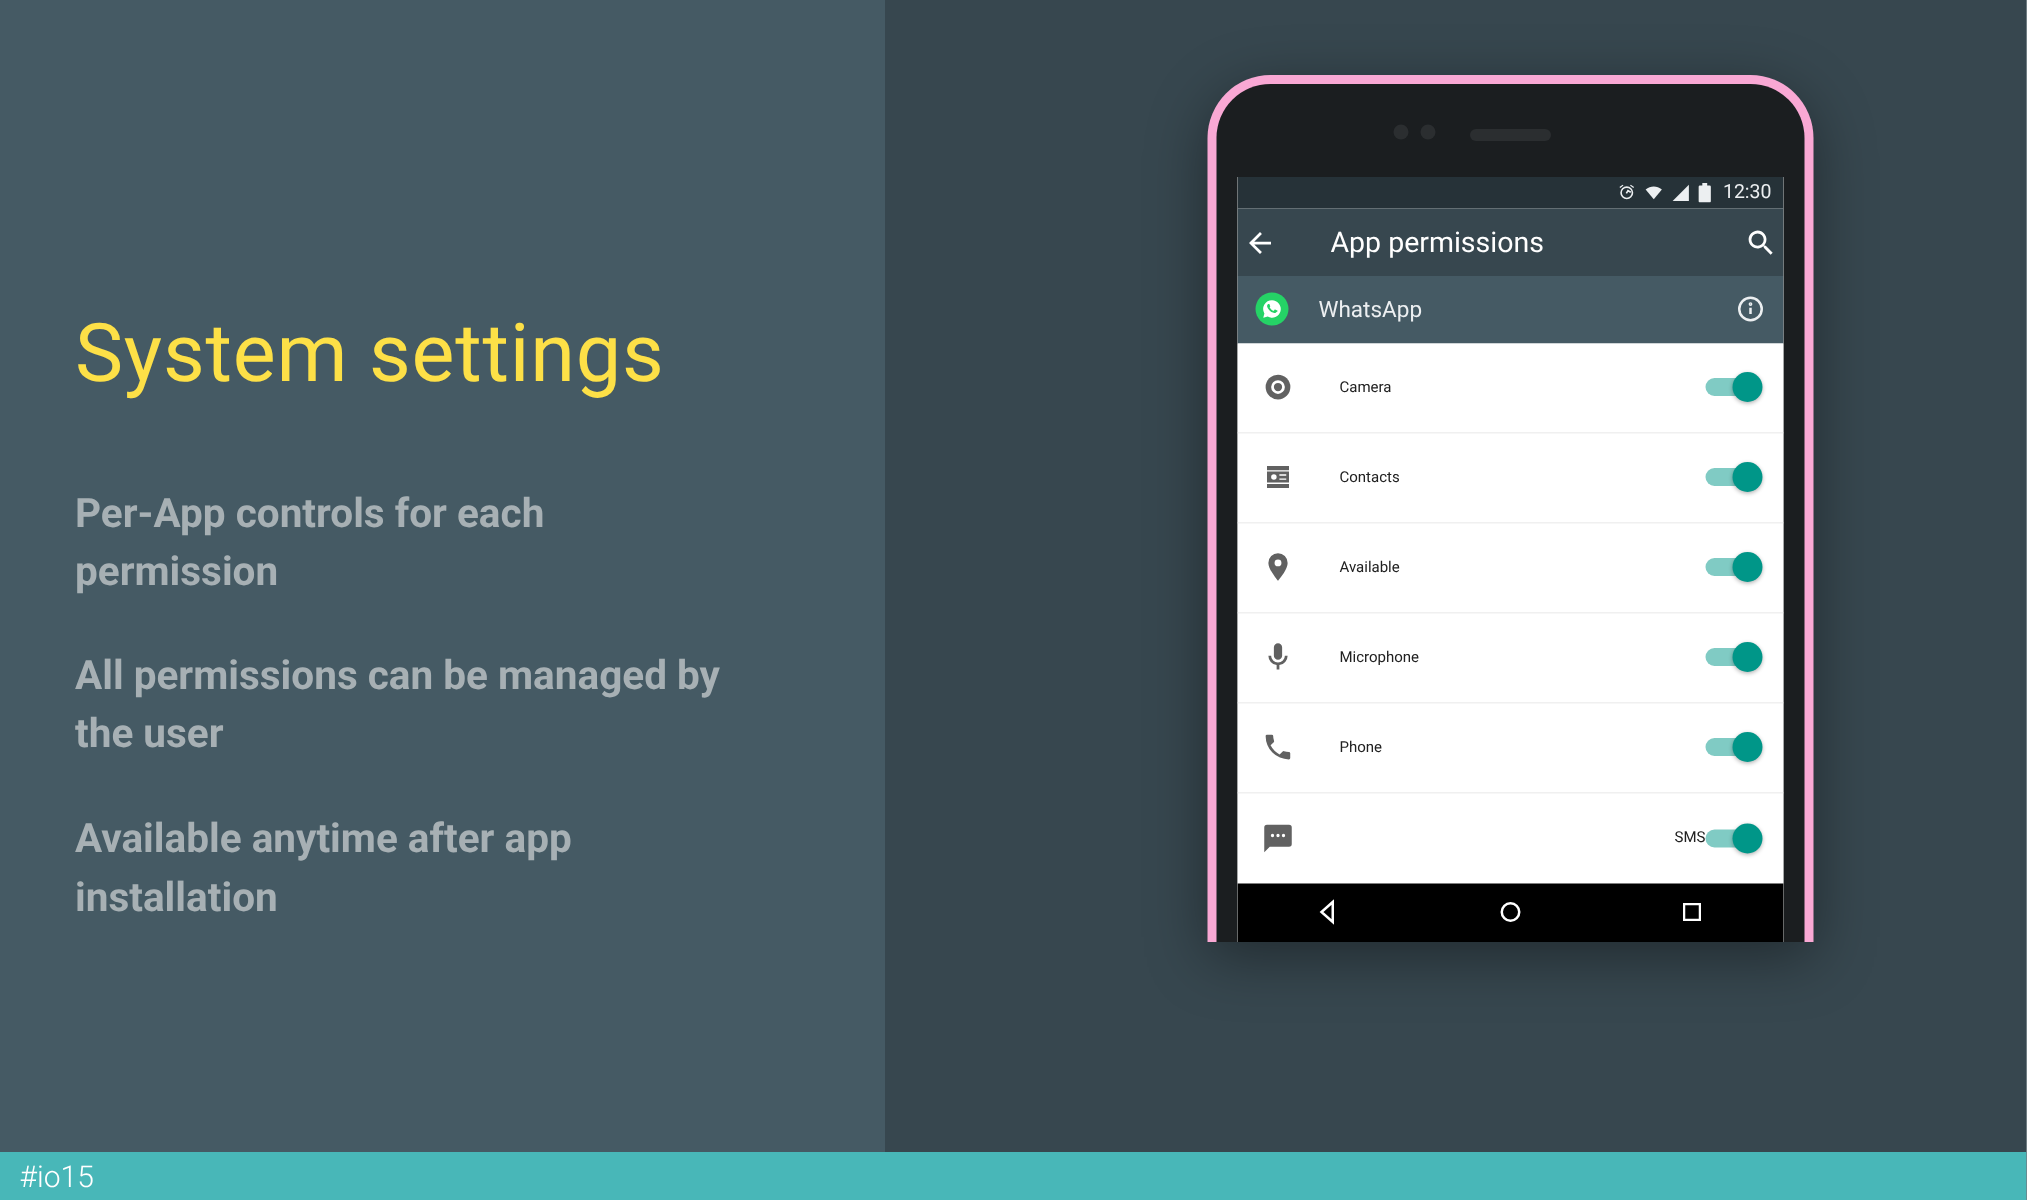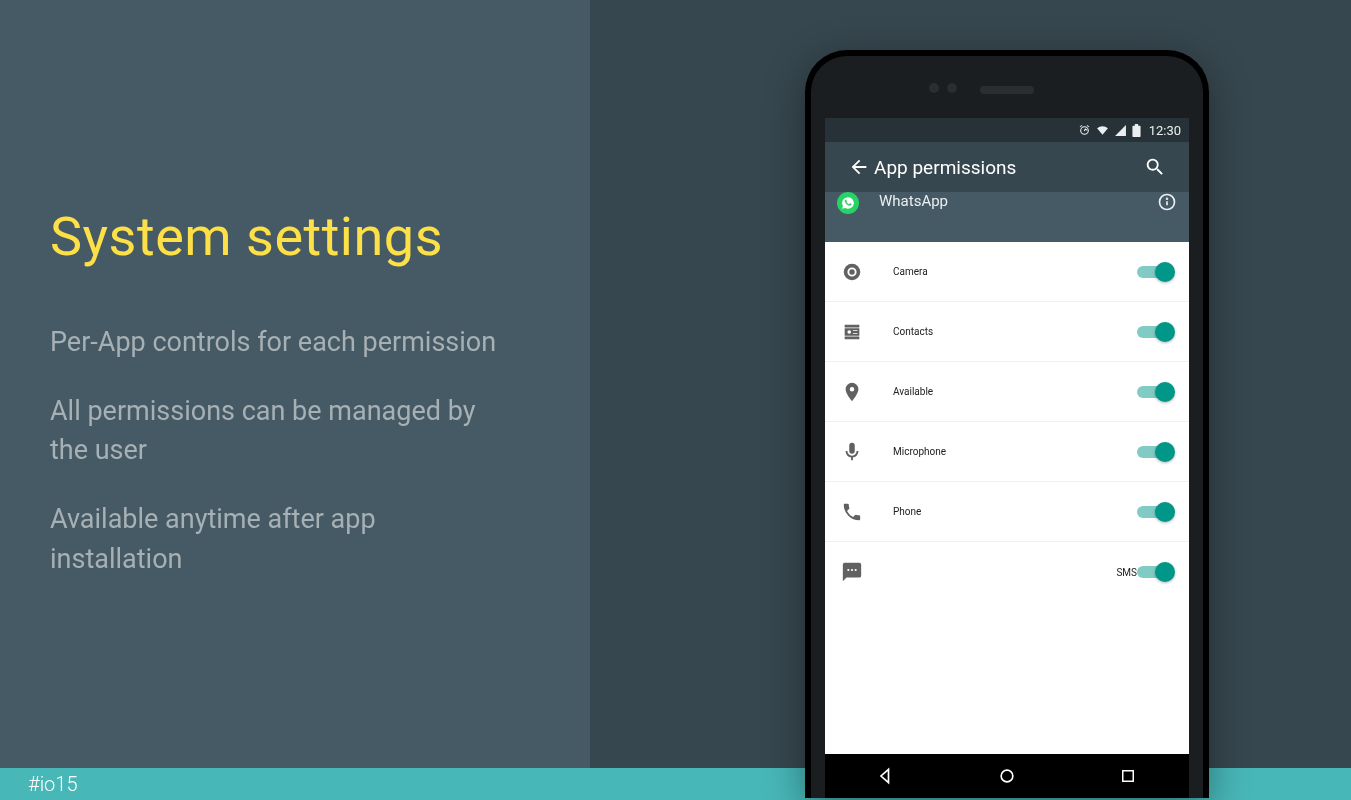--- a/index.html
+++ b/index.html
@@ -31,47 +31,47 @@
     font-weight: 400;
     margin-top: 205px;
     letter-spacing: 0.5px;
   }
   .bullets {
     margin-top: 55px;
   }
   .bullet {
     color: #a7b0b4;
     font-size: 27px;
-    font-weight: 400;
+    font-weight: 700;
     line-height: 1.45;
     margin-bottom: 30px;
     max-width: 450px;
   }
   .footer {
     position: absolute;
     left: 0; right: 0; bottom: 0;
     height: 32px;
     background: #48b7b8;
     color: #ffffff;
     font-size: 20px;
     font-weight: 300;
     display: flex;
     align-items: center;
-    padding-left: 28px;
+    padding-left: 13px;
     z-index: 5;
   }
 
   
   .phone {
     position: absolute;
     top: 50px;
     left: 215px;
     width: 404px;
-    height: 748px;
-    background: #000000;
+    height: 578px;
+    background: #f9a8d4;
     border-radius: 42px 42px 0 0;
     box-shadow: 0 10px 40px rgba(0,0,0,.4);
     z-index: 10;
   }
   .phone-inner {
     position: absolute;
     top: 6px; left: 6px; right: 6px;
     bottom: 0;
     background: #1b1e20;
     border-radius: 36px 36px 0 0;
@@ -110,30 +110,31 @@
   }
   .sb-icon { display:inline-flex; align-items:center; justify-content:center; }
 
   
   .toolbar {
     height: 50px;
     background: #37474f;
     display: flex;
     align-items: center;
     color: #ffffff;
-    padding: 0 23px;
-    gap: 4px;
+    padding: 0 4px;
+    gap: 36px;
   }
   .toolbar .tb-title { font-size: 19px; font-weight: 400; flex: 1; }
 
   
   .app-row {
     height: 50px;
     background: #455a64;
     display: flex;
+    align-items: center;
     padding: 0 12px;
     color: #eceff1;
     gap: 20px;
   }
   .app-row .app-name { flex:1; font-size: 15px; }
   .wa-icon {
     width: 22px; height: 22px; border-radius: 50%;
     background: #25d366;
     display:flex; align-items:center; justify-content:center;
   }

